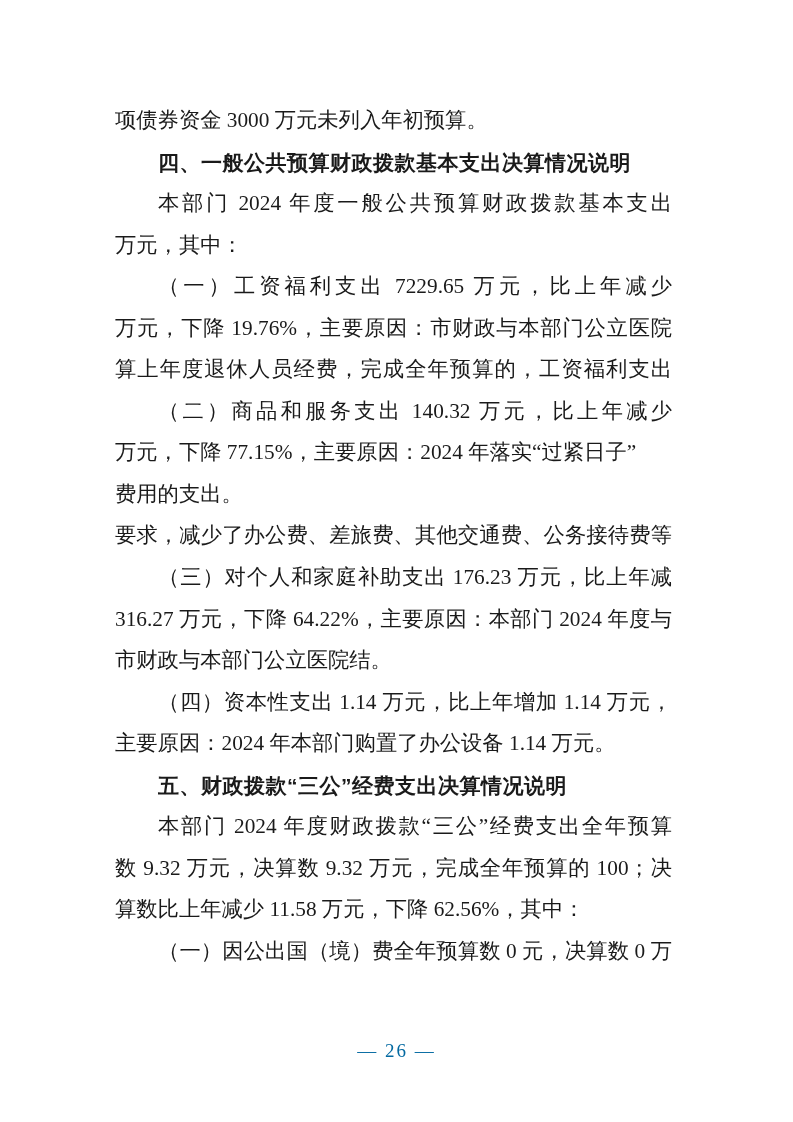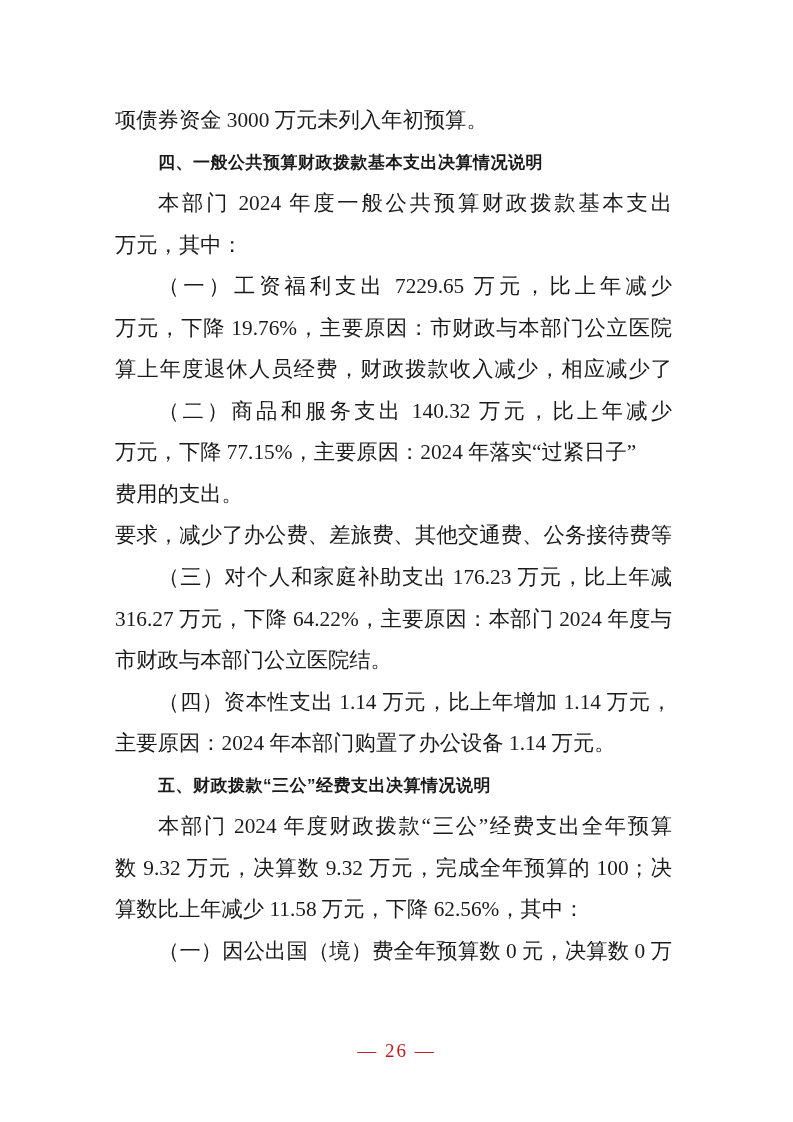--- a/index.html
+++ b/index.html
@@ -36,46 +36,46 @@
     white-space: normal;
     text-align: justify;
     text-align-last: justify;
   }
   .ln.indent {
     text-indent: 43px;
   }
   .ln.heading {
     font-family: "Liberation Sans", "DejaVu Sans", sans-serif;
     font-weight: 700;
-    font-size: 17px;
+    font-size: 21px;
     letter-spacing: 0.5px;
   }
   .footer {
     position: absolute;
     left: 0;
     right: 0;
     top: 1040px;
     text-align: center;
     font-size: 19px;
     letter-spacing: 2px;
-    color: #b91c1c;
+    color: #0369a1;
   }
 </style>
 </head>
 <body>
 
 <div class="page">
   <div class="content">
     <div class="ln">项债券资金 3000 万元未列入年初预算。</div>
     <div class="ln heading indent">四、一般公共预算财政拨款基本支出决算情况说明</div>
     <div class="ln indent stretch">本部门 2024 年度一般公共预算财政拨款基本支出 7547.35</div>
     <div class="ln">万元，其中：</div>
     <div class="ln indent stretch">（一）工资福利支出 7229.65 万元，比上年减少 1780.16</div>
     <div class="ln stretch">万元，下降 19.76%，主要原因：市财政与本部门公立医院结</div>
-    <div class="ln stretch">算上年度退休人员经费，财政拨款收入减少，相应减少了</div>
+    <div class="ln stretch">算上年度退休人员经费，完成全年预算的，工资福利支出</div>
     <div class="ln indent stretch">（二）商品和服务支出 140.32 万元，比上年减少 473.80</div>
     <div class="ln">万元，下降 77.15%，主要原因：2024 年落实“过紧日子”</div>
     <div class="ln">费用的支出。</div>
     <div class="ln stretch">要求，减少了办公费、差旅费、其他交通费、公务接待费等</div>
     <div class="ln indent stretch">（三）对个人和家庭补助支出 176.23 万元，比上年减少</div>
     <div class="ln stretch">316.27 万元，下降 64.22%，主要原因：本部门 2024 年度与</div>
     <div class="ln">市财政与本部门公立医院结。</div>
     <div class="ln indent stretch">（四）资本性支出 1.14 万元，比上年增加 1.14 万元，</div>
     <div class="ln">主要原因：2024 年本部门购置了办公设备 1.14 万元。</div>
     <div class="ln heading indent">五、财政拨款“三公”经费支出决算情况说明</div>

